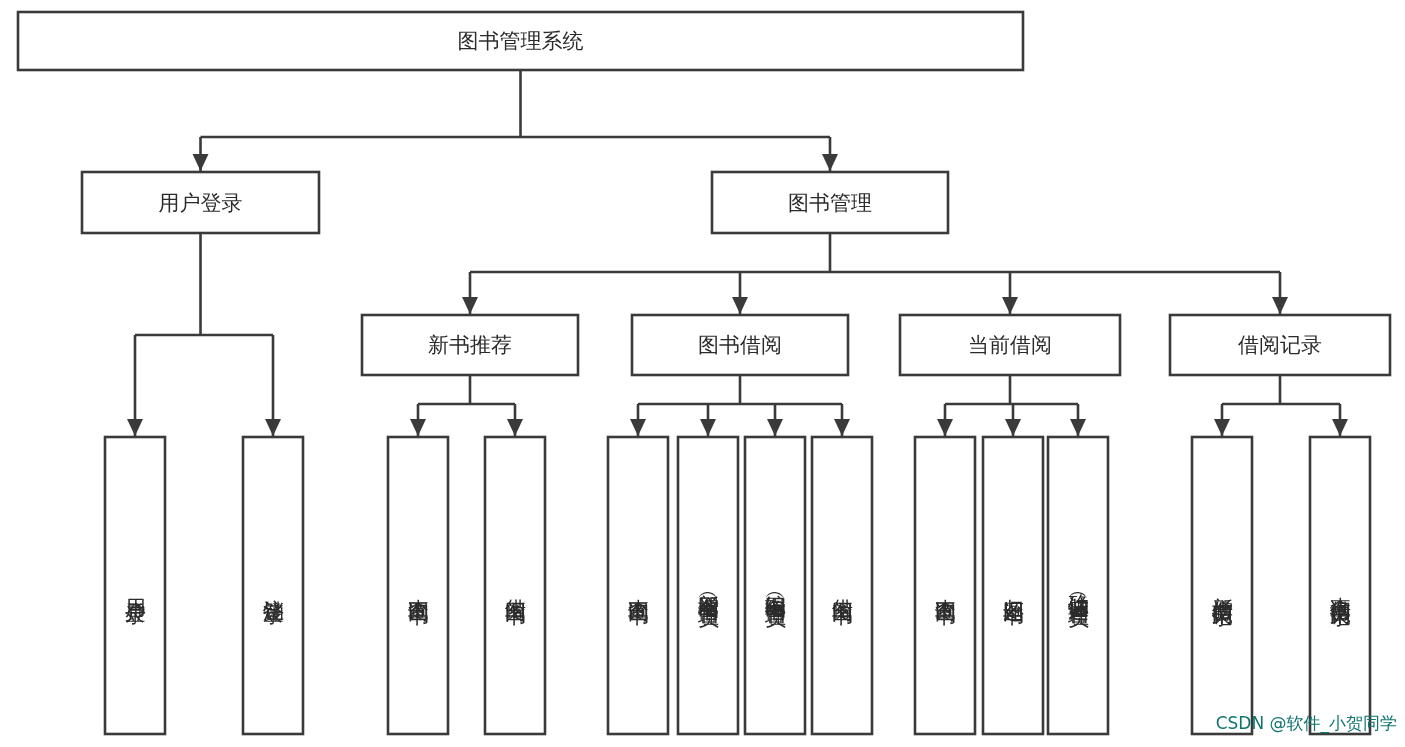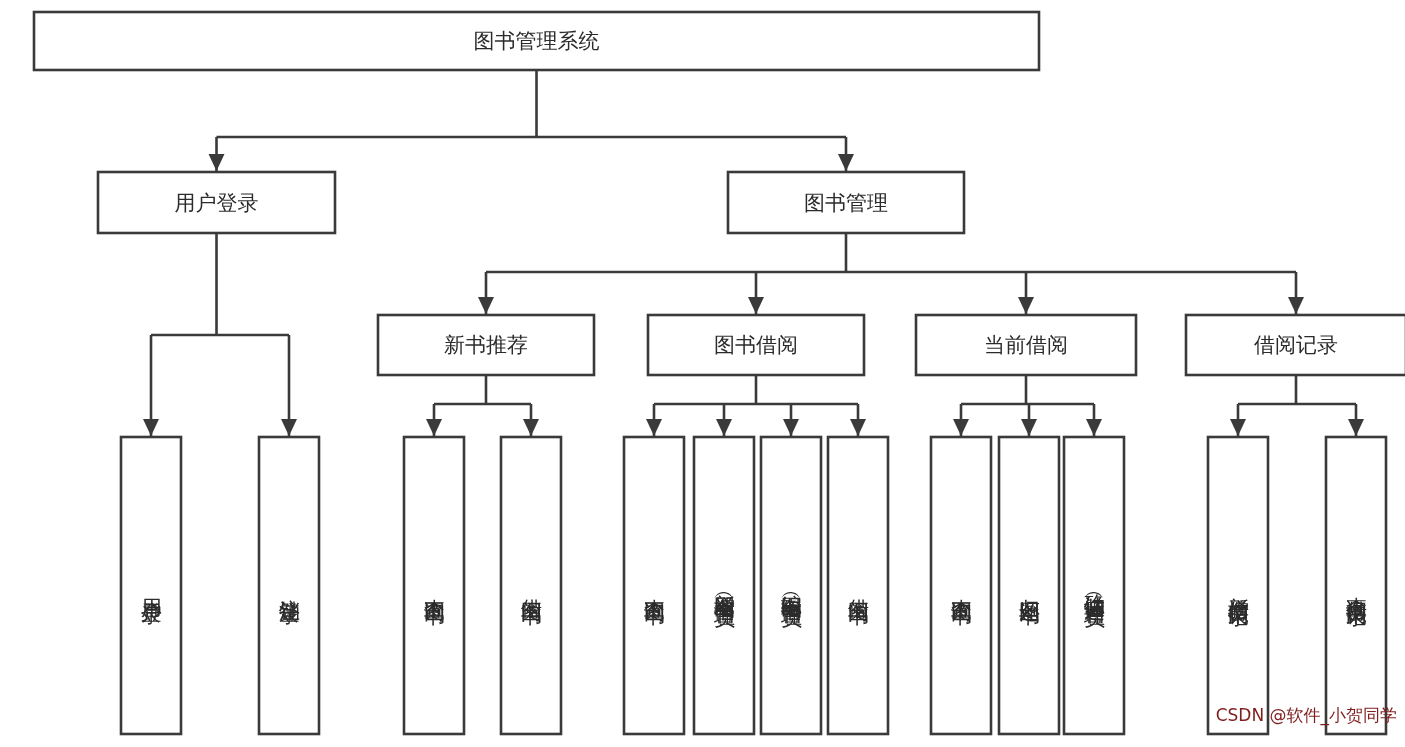--- a/index.html
+++ b/index.html
@@ -9,21 +9,21 @@
   }
   body {
     width: 1405px;
     height: 747px;
     position: relative;
     overflow: hidden;
     font-family: "DejaVu Sans", "Liberation Sans", sans-serif;
   }
   #chart-root {
     position: absolute;
-    left: 16px;
+    left: 0;
     top: 0;
     width: 1163px;
     height: 747px;
   }
   .node-box {
     fill: #ffffff;
     stroke: #3a3a3a;
     stroke-width: 2.6;
   }
   .connector {
@@ -56,23 +56,23 @@
     letter-spacing: 2px;
     font-size: 21px;
     line-height: 1;
     color: #2b2b2b;
     white-space: nowrap;
     font-family: "DejaVu Sans", "Liberation Sans", sans-serif;
   }
   .watermark {
     position: absolute;
     right: 8px;
-    bottom: 20px;
+    bottom: 12px;
     font-size: 17px;
-    color: #7f1d1d;
+    color: #0f766e;
     font-family: "DejaVu Sans", "Liberation Sans", sans-serif;
     white-space: nowrap;
   }
 </style>
 </head>
 <body>
 
 <div id="chart-root">
   <svg id="chart-svg" width="1405" height="747" viewBox="0 0 1405 747" xmlns="http://www.w3.org/2000/svg">
       <g>

